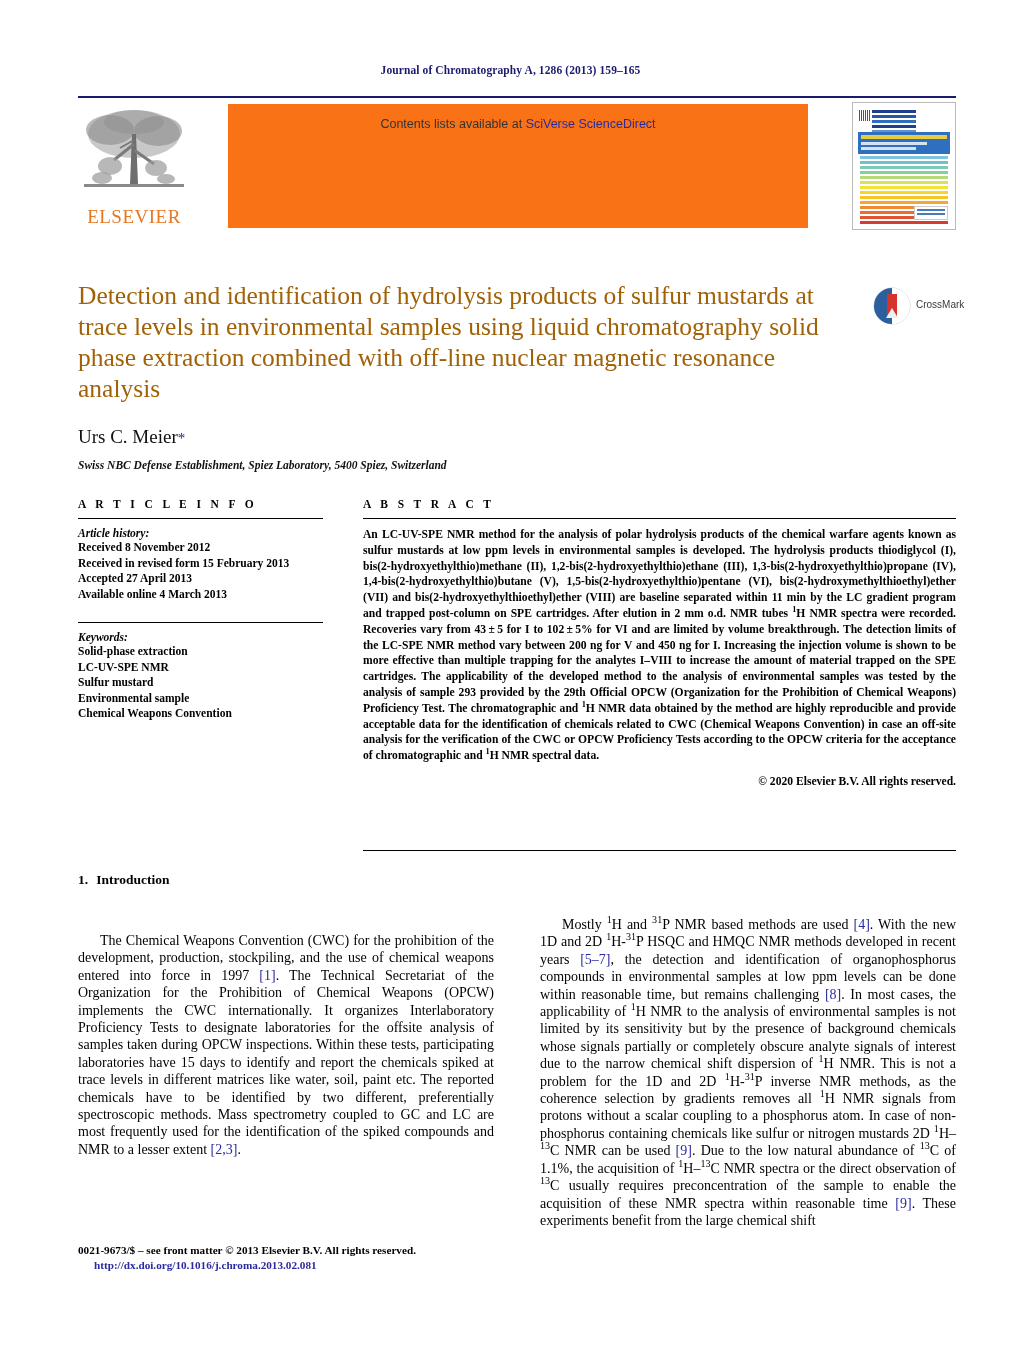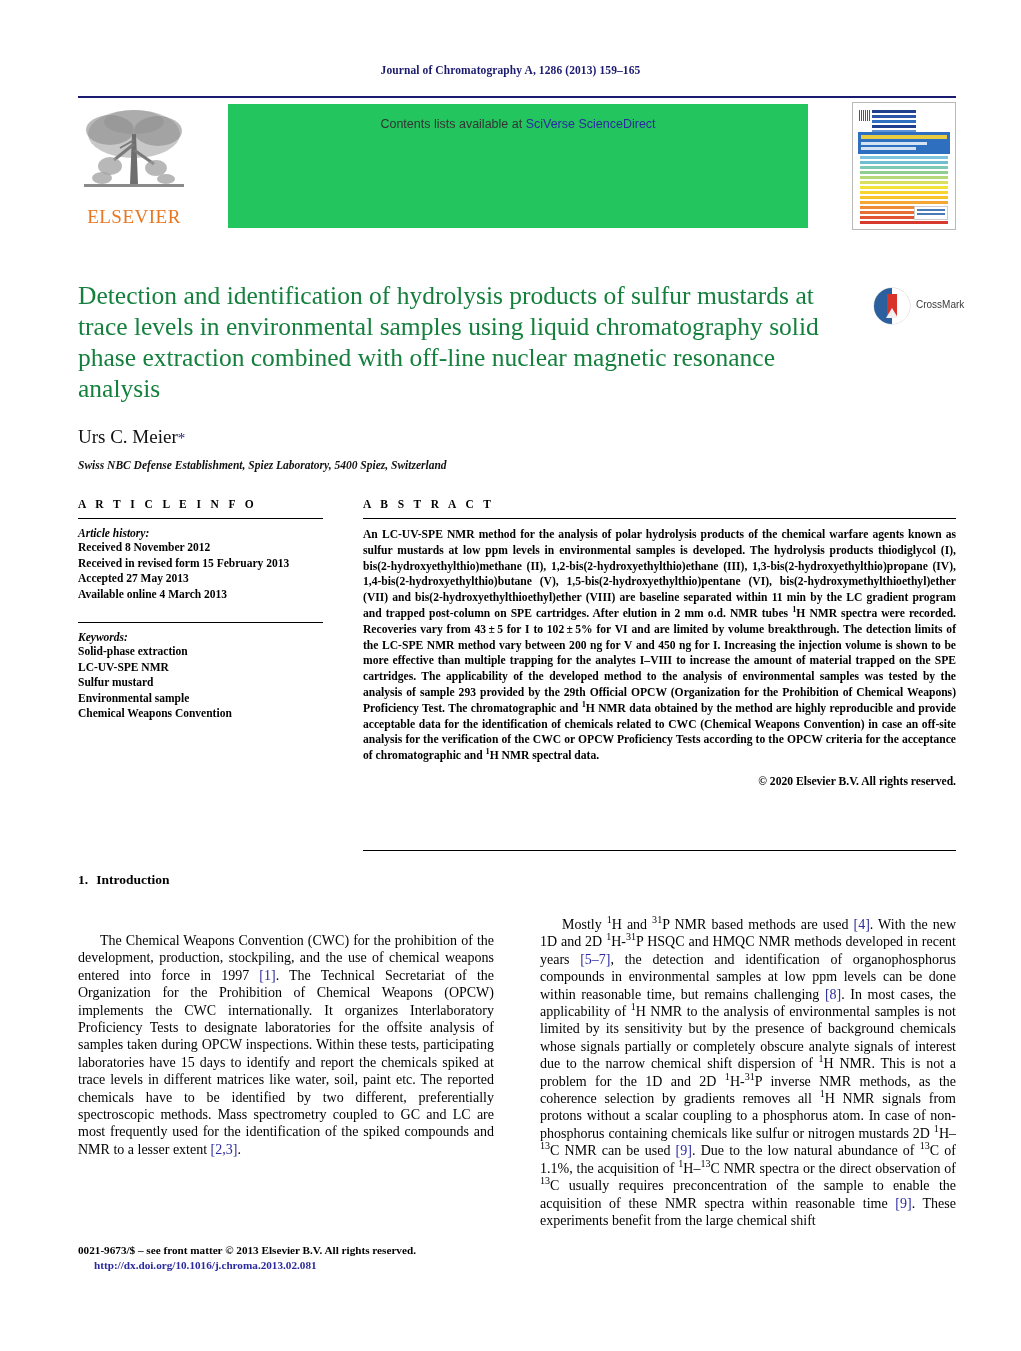--- a/index.html
+++ b/index.html
@@ -75,21 +75,21 @@
     font-size: 19px;
     letter-spacing: 0.5px;
     color: #E87722;
   }
   .banner {
     position: absolute;
     top: 8px;
     left: 150px;
     width: 580px;
     height: 124px;
-    background: #22c55e;
+    background: #f97316;
   }
   .banner-contents {
     position: absolute;
     top: 13px;
     left: 0;
     width: 580px;
     text-align: center;
     font-family: "Liberation Sans", sans-serif;
     font-size: 12.5px;
     color: #333333;
@@ -233,21 +233,21 @@
     position: absolute;
     top: 280px;
     left: 78px;
     width: 878px;
   }
   .article-title {
     width: 770px;
     font-family: "Liberation Serif", serif;
     font-size: 25.5px;
     line-height: 31px;
-    color: #15803d;
+    color: #a16207;
   }
   .crossmark {
     position: absolute;
     top: 4px;
     right: 0px;
     width: 84px;
     height: 46px;
   }
   .crossmark-icon {
     position: absolute;
@@ -516,21 +516,21 @@
   </div>
 
   <div class="infoabs">
 
     <div class="col-info">
       <div class="ia-head">A R T I C L E    I N F O</div>
       <div class="hr-thin"></div>
       <div class="hist-label">Article history:</div>
       <div class="info-line">Received 8 November 2012</div>
       <div class="info-line">Received in revised form 15 February 2013</div>
-      <div class="info-line">Accepted 27 May 2013</div>
+      <div class="info-line">Accepted 27 April 2013</div>
       <div class="info-line">Available online 4 March 2013</div>
       <div class="hr-thin" style="margin-top:20px"></div>
       <div class="kw-label">Keywords:</div>
       <div class="info-line">Solid-phase extraction</div>
       <div class="info-line">LC-UV-SPE NMR</div>
       <div class="info-line">Sulfur mustard</div>
       <div class="info-line">Environmental sample</div>
       <div class="info-line">Chemical Weapons Convention</div>
     </div>
 

